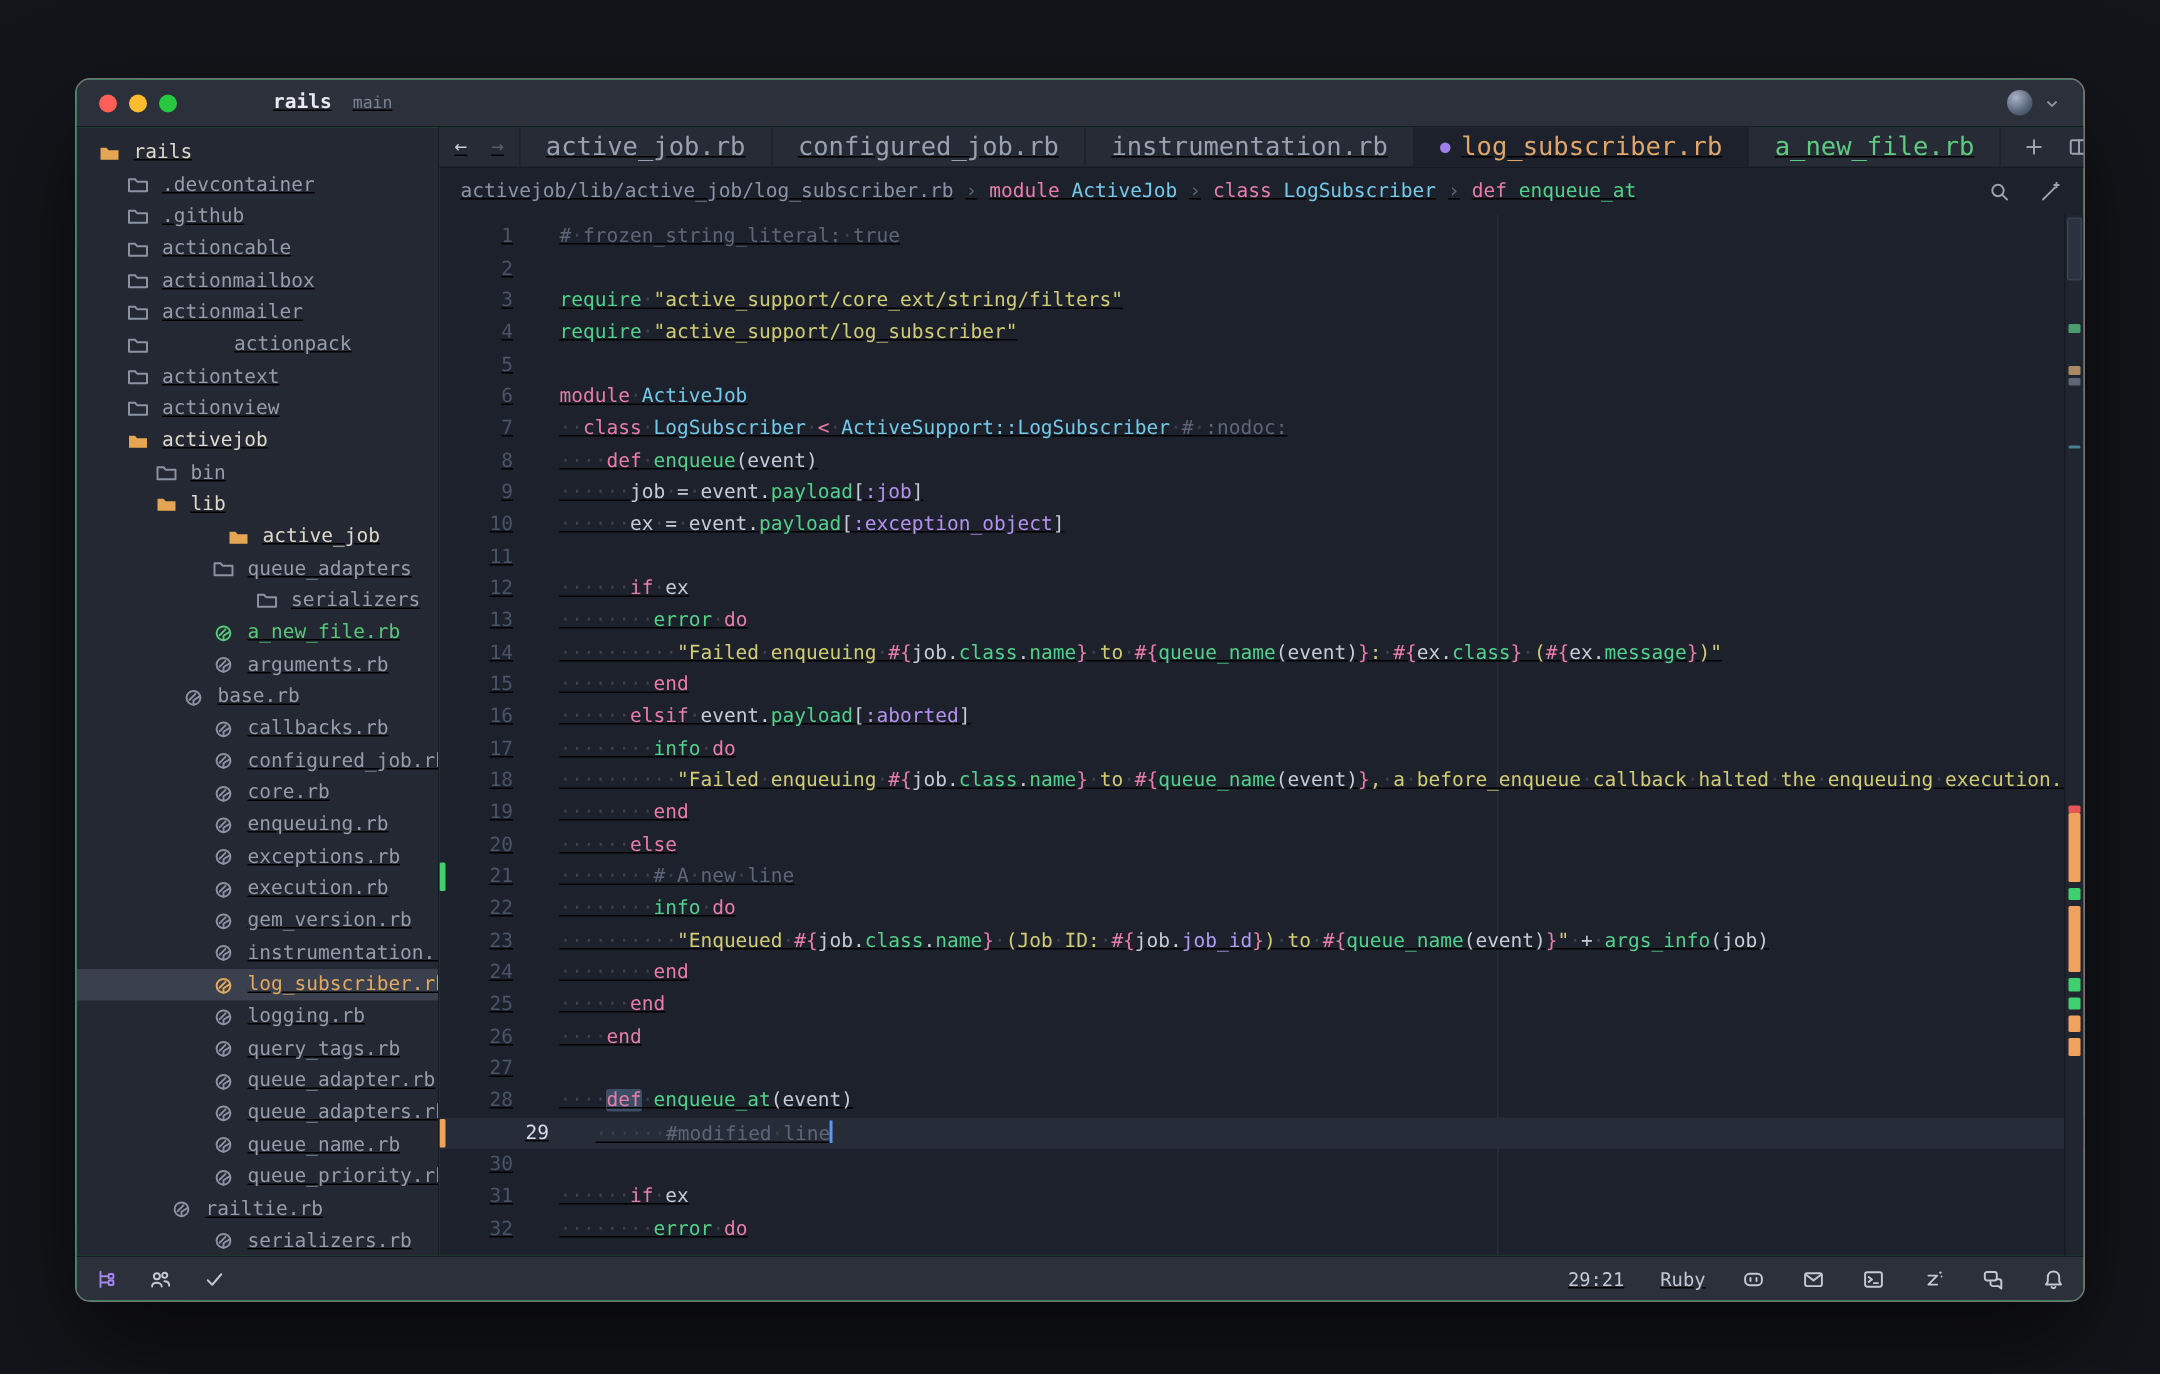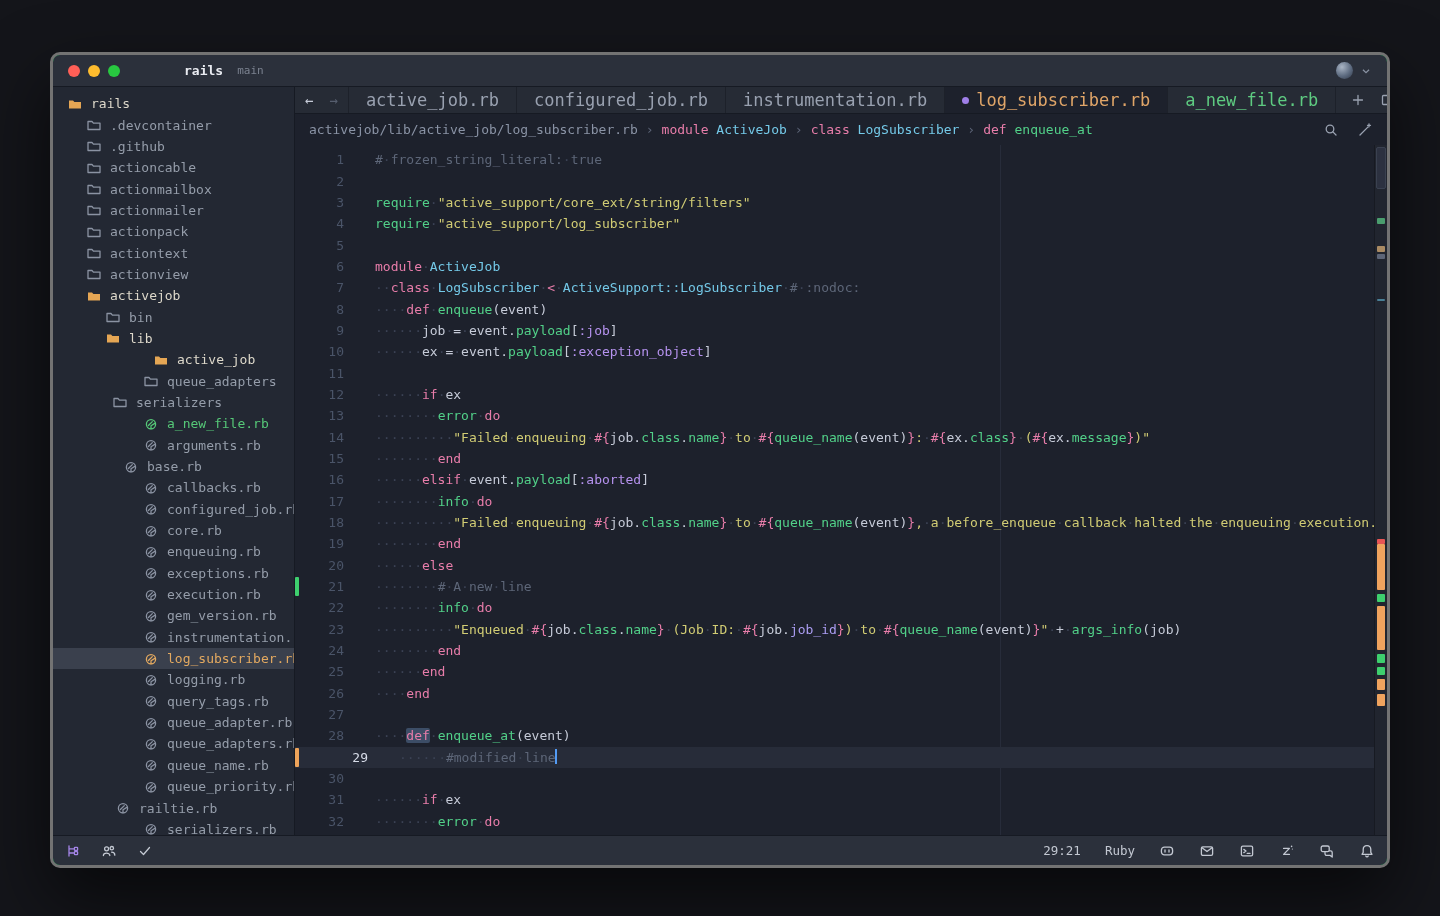--- a/index.html
+++ b/index.html
@@ -1,22 +1,22 @@
 <!DOCTYPE html>
 <html><head>
 <meta charset="utf-8">
 <style>
   * { margin:0; padding:0; box-sizing:border-box; }
   html,body { width:1440px; height:916px; background:#14151a; overflow:hidden;
               font-family:"DejaVu Sans Mono", monospace; }
 
   .window { position:absolute; left:50px; top:52px; width:1340px; height:816px;
             border-radius:10px; background:#22c55e; overflow:hidden;
-            box-shadow:0 30px 70px rgba(0,0,0,.6); border:3px solid #737373;
-            display:flex; flex-direction:column; }
+            box-shadow:0 30px 70px rgba(0,0,0,.6); border:1px solid #737373;
+            display:flex; flex-direction:column;text-decoration:underline; }
 
   
   .titlebar { height:32px; background:#2b303b; flex-shrink:0; display:flex;
               align-items:center; border-bottom:1px solid #161a23; }
   .traffic { display:flex; gap:8px; padding:0 14px 0 15px; }
   .light { width:12px; height:12px; border-radius:50%; }
   .l-red{background:#ff5f57}.l-yel{background:#febc2e}.l-grn{background:#28c840}
   .tb-title { margin-left:50px; font-size:13px; font-weight:bold; color:#e9ebf1; }
   .tb-branch { margin-left:14px; font-size:11px; color:#7b8290; }
   .tb-right { margin-left:auto; display:flex; align-items:center; gap:6px; padding-right:14px; }
@@ -171,21 +171,21 @@
             <span>actionmailbox</span>
           </div>
           <div class="tree-row " style="padding-left: 33px;">
             <span class="ticon">
               <svg width="16" height="16" viewBox="0 0 16 16" fill="none" stroke="currentColor" stroke-width="1.3" stroke-linecap="round" stroke-linejoin="round">
                 <path d="M2 4.5 h4 l1.4 1.6 h6.6 v6.4 h-12 z"></path>
               </svg>
             </span>
             <span>actionmailer</span>
           </div>
-          <div class="tree-row " style="padding-left: 33px;">
+          <div class="tree-row " style="padding-left: 33px; gap: 48px;">
             <span class="ticon">
               <svg width="16" height="16" viewBox="0 0 16 16" fill="none" stroke="currentColor" stroke-width="1.3" stroke-linecap="round" stroke-linejoin="round">
                 <path d="M2 4.5 h4 l1.4 1.6 h6.6 v6.4 h-12 z"></path>
               </svg>
             </span>
             <span>actionpack</span>
           </div>
           <div class="tree-row " style="padding-left: 33px;">
             <span class="ticon">
               <svg width="16" height="16" viewBox="0 0 16 16" fill="none" stroke="currentColor" stroke-width="1.3" stroke-linecap="round" stroke-linejoin="round">
@@ -235,21 +235,21 @@
             <span>active_job</span>
           </div>
           <div class="tree-row " style="padding-left: 90px;">
             <span class="ticon">
               <svg width="16" height="16" viewBox="0 0 16 16" fill="none" stroke="currentColor" stroke-width="1.3" stroke-linecap="round" stroke-linejoin="round">
                 <path d="M2 4.5 h4 l1.4 1.6 h6.6 v6.4 h-12 z"></path>
               </svg>
             </span>
             <span>queue_adapters</span>
           </div>
-          <div class="tree-row " style="padding-left: 59px;">
+          <div class="tree-row " style="padding-left: 90px; margin-left: 29px;">
             <span class="ticon">
               <svg width="16" height="16" viewBox="0 0 16 16" fill="none" stroke="currentColor" stroke-width="1.3" stroke-linecap="round" stroke-linejoin="round">
                 <path d="M2 4.5 h4 l1.4 1.6 h6.6 v6.4 h-12 z"></path>
               </svg>
             </span>
             <span>serializers</span>
           </div>
           <div class="tree-row new" style="padding-left: 90px;">
             <span class="ticon">
               <svg width="16" height="16" viewBox="0 0 16 16" fill="none" stroke="currentColor" stroke-width="1.3" stroke-linecap="round" stroke-linejoin="round">

